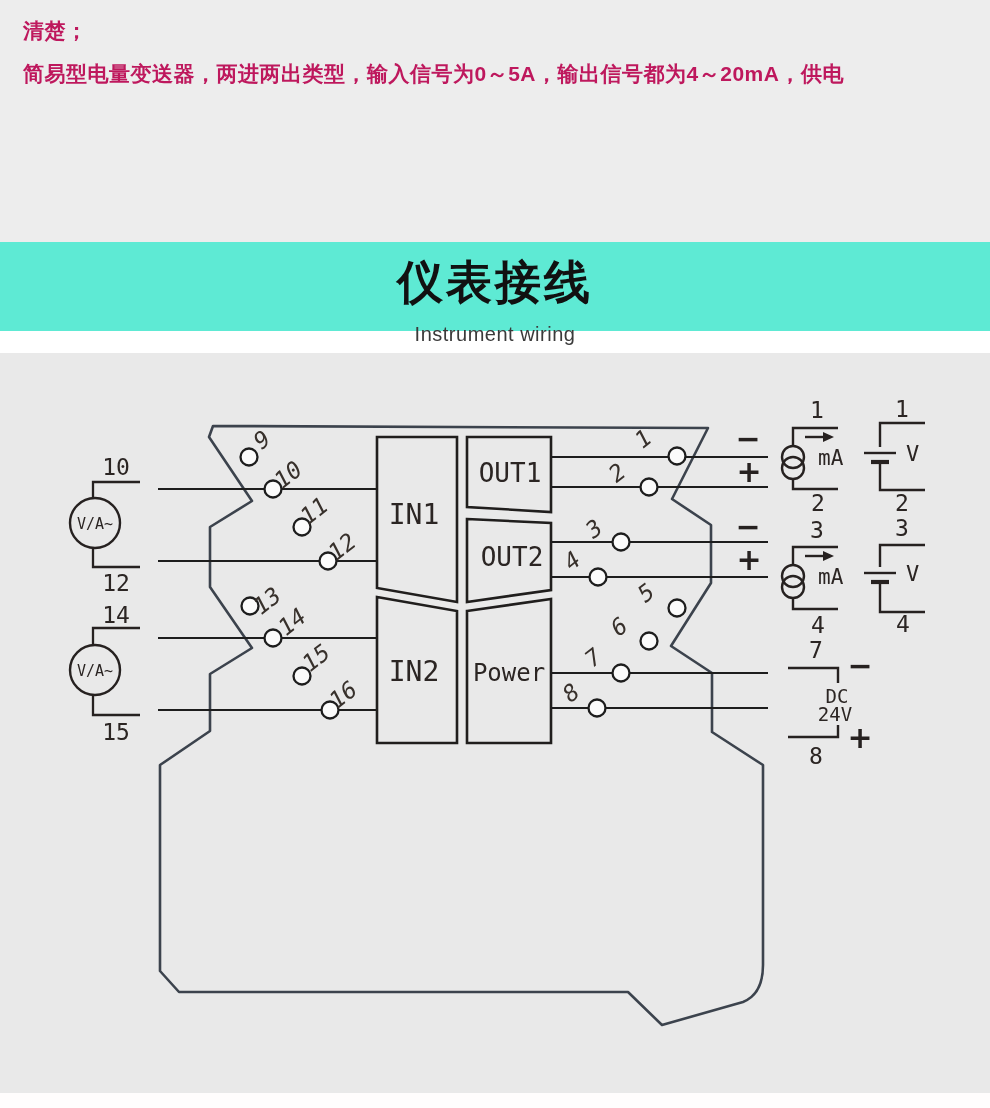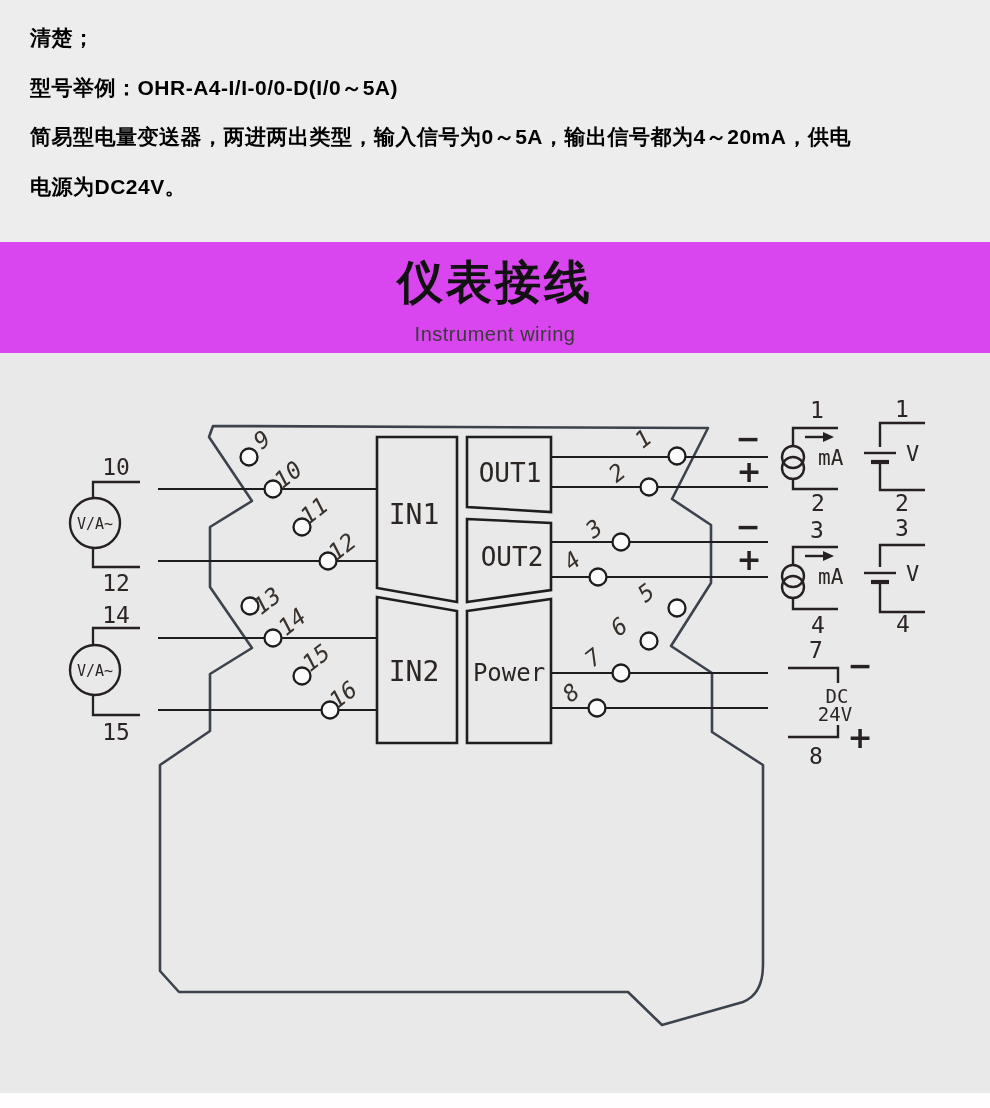--- a/index.html
+++ b/index.html
@@ -6,27 +6,27 @@
   body{
     width:990px;height:1108px;position:relative;background:#ffffff;
     font-family:"Liberation Sans","DejaVu Sans",sans-serif;
     -webkit-font-smoothing:antialiased;
   }
   .notes{
     position:absolute;left:0;top:0;width:990px;height:242px;
     background:#ededed;box-sizing:border-box;padding:9px 20px 0 22px;
   }
   .notes p{
-    margin:8px;height:41.5px;line-height:41.5px;
-    font-size:21px;font-weight:600;color:#000000;letter-spacing:.5px;
+    margin:1px;height:41.5px;line-height:41.5px;
+    font-size:21px;font-weight:600;color:#be185d;letter-spacing:.5px;
     white-space:nowrap;
   }
   .banner{
-    position:absolute;left:0;top:242px;width:990px;height:111px;
-    background:#d946ef;text-align:center;
+    position:absolute;left:0;top:242px;width:990px;height:89px;
+    background:#5eead4;text-align:center;
   }
   .banner .title{
     margin:0;padding-top:16px;font-size:46px;line-height:48px;
     font-weight:700;color:#111;letter-spacing:3px;
   }
   .banner .subtitle{
     margin:16px;font-size:20px;line-height:24px;font-weight:400;color:#3a3a3a;
     letter-spacing:.5px;
   }
   .diagram{
@@ -47,23 +47,21 @@
   .rotlab{font-family:"DejaVu Sans Mono","Liberation Mono",monospace;font-style:italic;font-size:23px;fill:#37302b;text-anchor:middle;}
   .mtxt{font-family:"DejaVu Sans Mono","Liberation Mono",monospace;fill:#2b2523;}
   .num{font-family:"DejaVu Sans Mono","Liberation Mono",monospace;font-size:23px;fill:#2b2523;text-anchor:middle;}
   .sign{font-family:"DejaVu Sans",sans-serif;font-size:30px;font-weight:700;fill:#262120;text-anchor:middle;}
 </style>
 </head>
 <body>
 
 <div class="notes">
   <p>清楚；</p>
-  <p>型号举例：OHR-A4-I/I-0/0-D(I/0～5A)</p>
   <p>简易型电量变送器，两进两出类型，输入信号为0～5A，输出信号都为4～20mA，供电</p>
-  <p>电源为DC24V。</p>
 </div>
 
 <div class="banner">
   <h1 class="title">仪表接线</h1>
   <p class="subtitle">Instrument wiring</p>
 </div>
 
 <div class="diagram">
 <svg width="990" height="740" viewBox="0 353 990 740">
 

